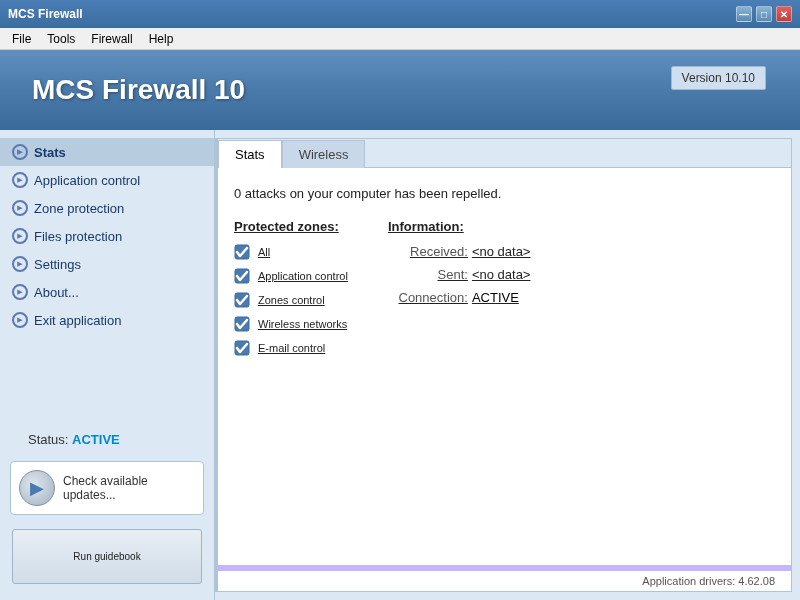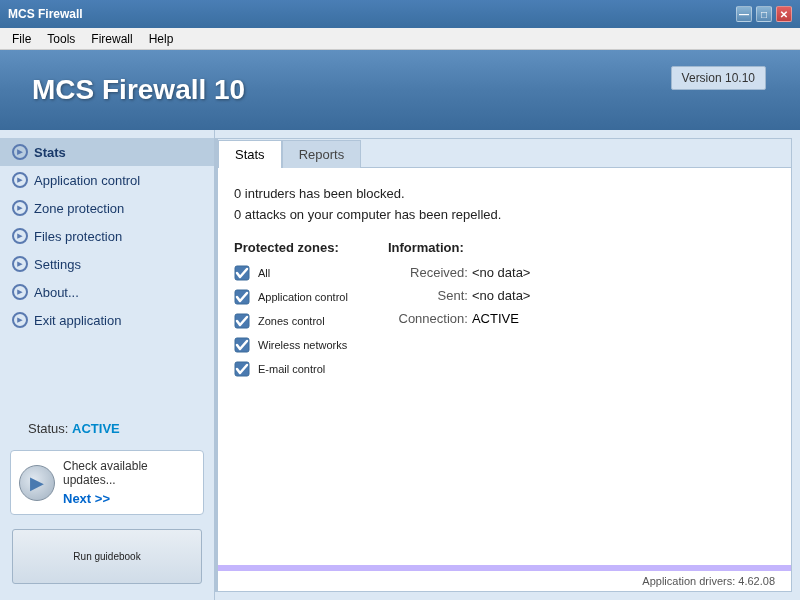--- a/index.html
+++ b/index.html
@@ -195,21 +195,21 @@
     }
 
     
     .panel {
       padding: 16px;
       flex: 1;
       font-size: 13px;
       color: #222;
     }
     .intro-text { margin-bottom: 14px; line-height: 1.6; }
-    .two-col { display: flex; gap: 40px; margin-top: 8px; }
+    .two-col { display: flex; gap: 40px; margin-top: 8px; text-decoration: underline; }
     .col-section h3 { font-weight: bold; font-size: 13px; margin-bottom: 10px; }
     .zone-item {
       display: flex; align-items: center; gap: 8px;
       margin-bottom: 8px; font-size: 11px;
     }
     .check-icon {
       width: 16px; height: 16px;
       flex-shrink: 0;
     }
     .info-item {
@@ -303,43 +303,41 @@
       <span>Status:</span>
       <span class="status-value">ACTIVE</span>
     </div>
 
     <div class="update-box">
       <div class="update-icon">
         <span style="color:#4a7ab0; font-size:18px;">▶</span>
       </div>
       <div>
         <div class="update-text">Check available updates...</div>
-        <span class="next-link">Next &gt;&gt;</span>
       </div>
     </div>
 
     <button class="run-guidebook-btn">Run guidebook</button>
   </div>
 
   <div class="sidebar-divider"></div>
 
   <div class="content-area">
 
     <div class="tabs">
       <div class="tab active">
         <span>Stats</span>
       </div>
       <div class="tab inactive">
-        <span>Reports</span>
+        <span>Wireless</span>
       </div>
     </div>
 
     <div class="panel">
       <div class="intro-text">
-        <div>0 intruders has been blocked.</div>
         <div>0 attacks on your computer has been repelled.</div>
       </div>
 
       <div class="two-col">
 
         <div class="col-section">
           <h3>Protected zones:</h3>
           <div class="zone-item">
             <svg class="check-icon" viewBox="0 0 16 16" width="16" height="16">
               <rect x="1" y="1" width="14" height="14" rx="2" fill="#4a7ab0" stroke="#3a6a9a" stroke-width="1"></rect>

